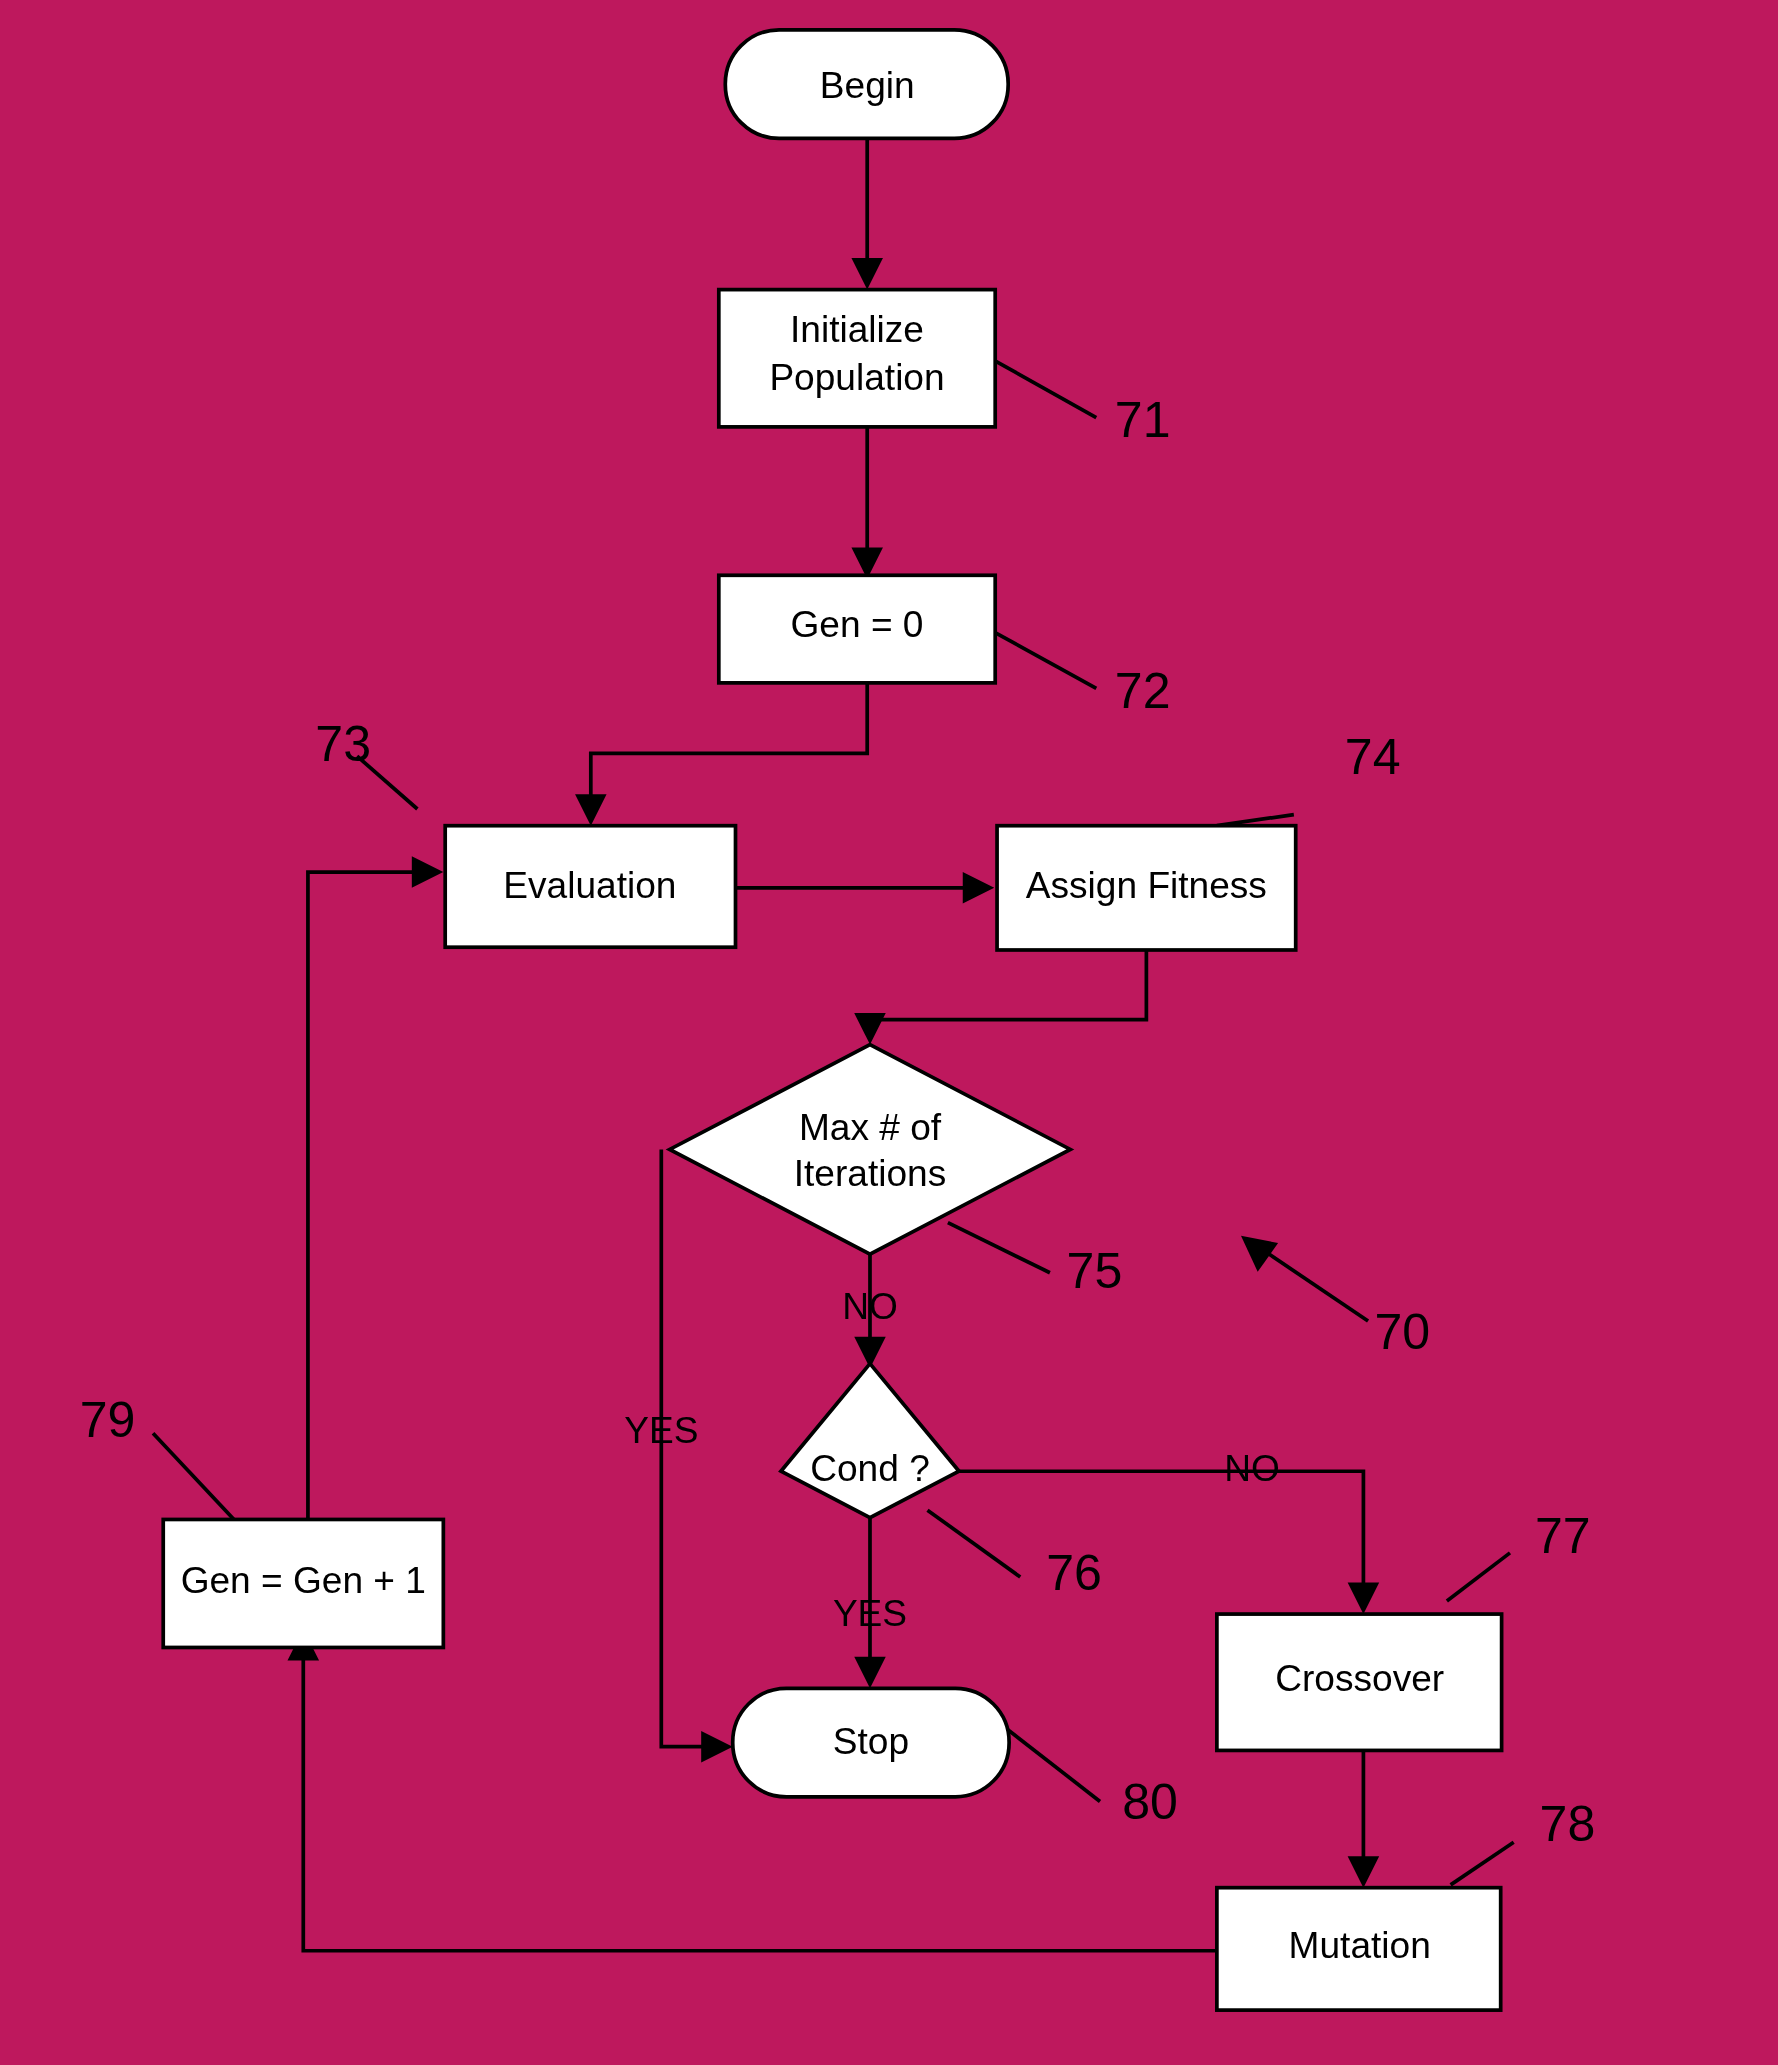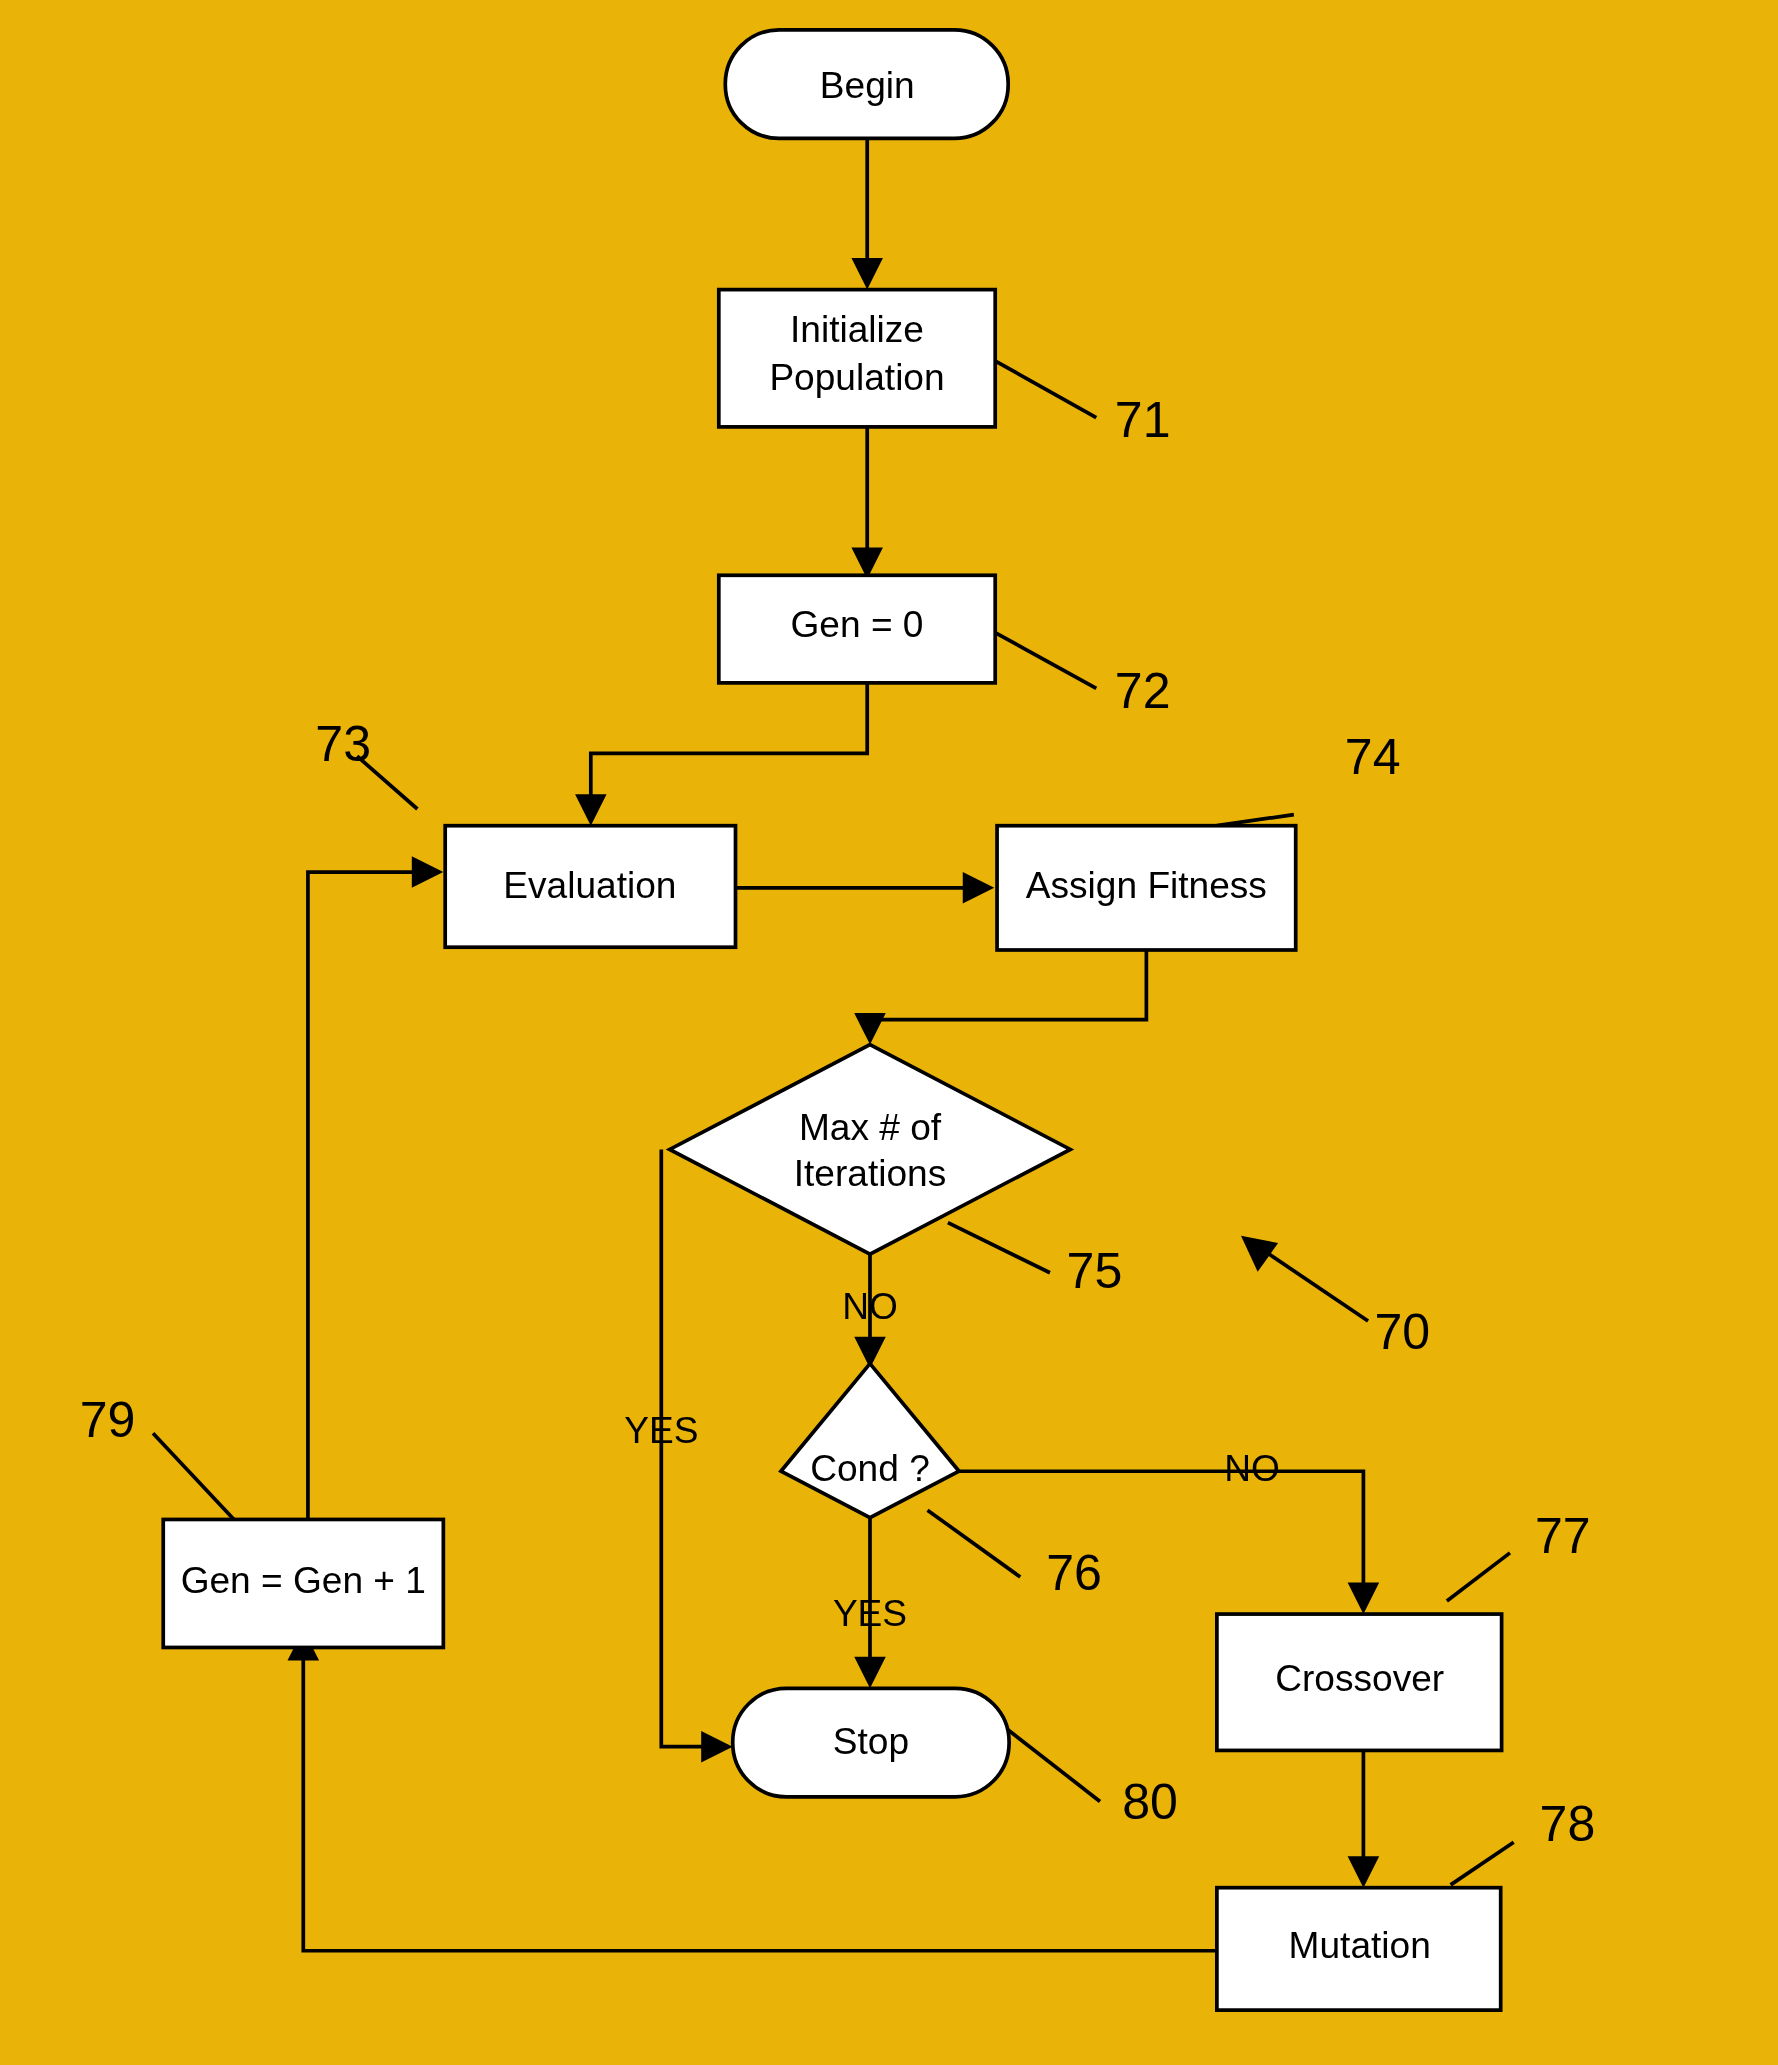--- a/index.html
+++ b/index.html
@@ -7,21 +7,21 @@
     padding: 0;
     background: #ffffff;
   }
   body {
     font-family: "Liberation Sans", sans-serif;
   }
   #figure-root {
     position: relative;
     width: 1778px;
     height: 2066px;
-    background: #eab308;
+    background: #be185d;
     overflow: hidden;
   }
   #figure-svg {
     position: absolute;
     left: 0;
     top: 0;
     width: 1778px;
     height: 2066px;
   }
   .shape-label {

